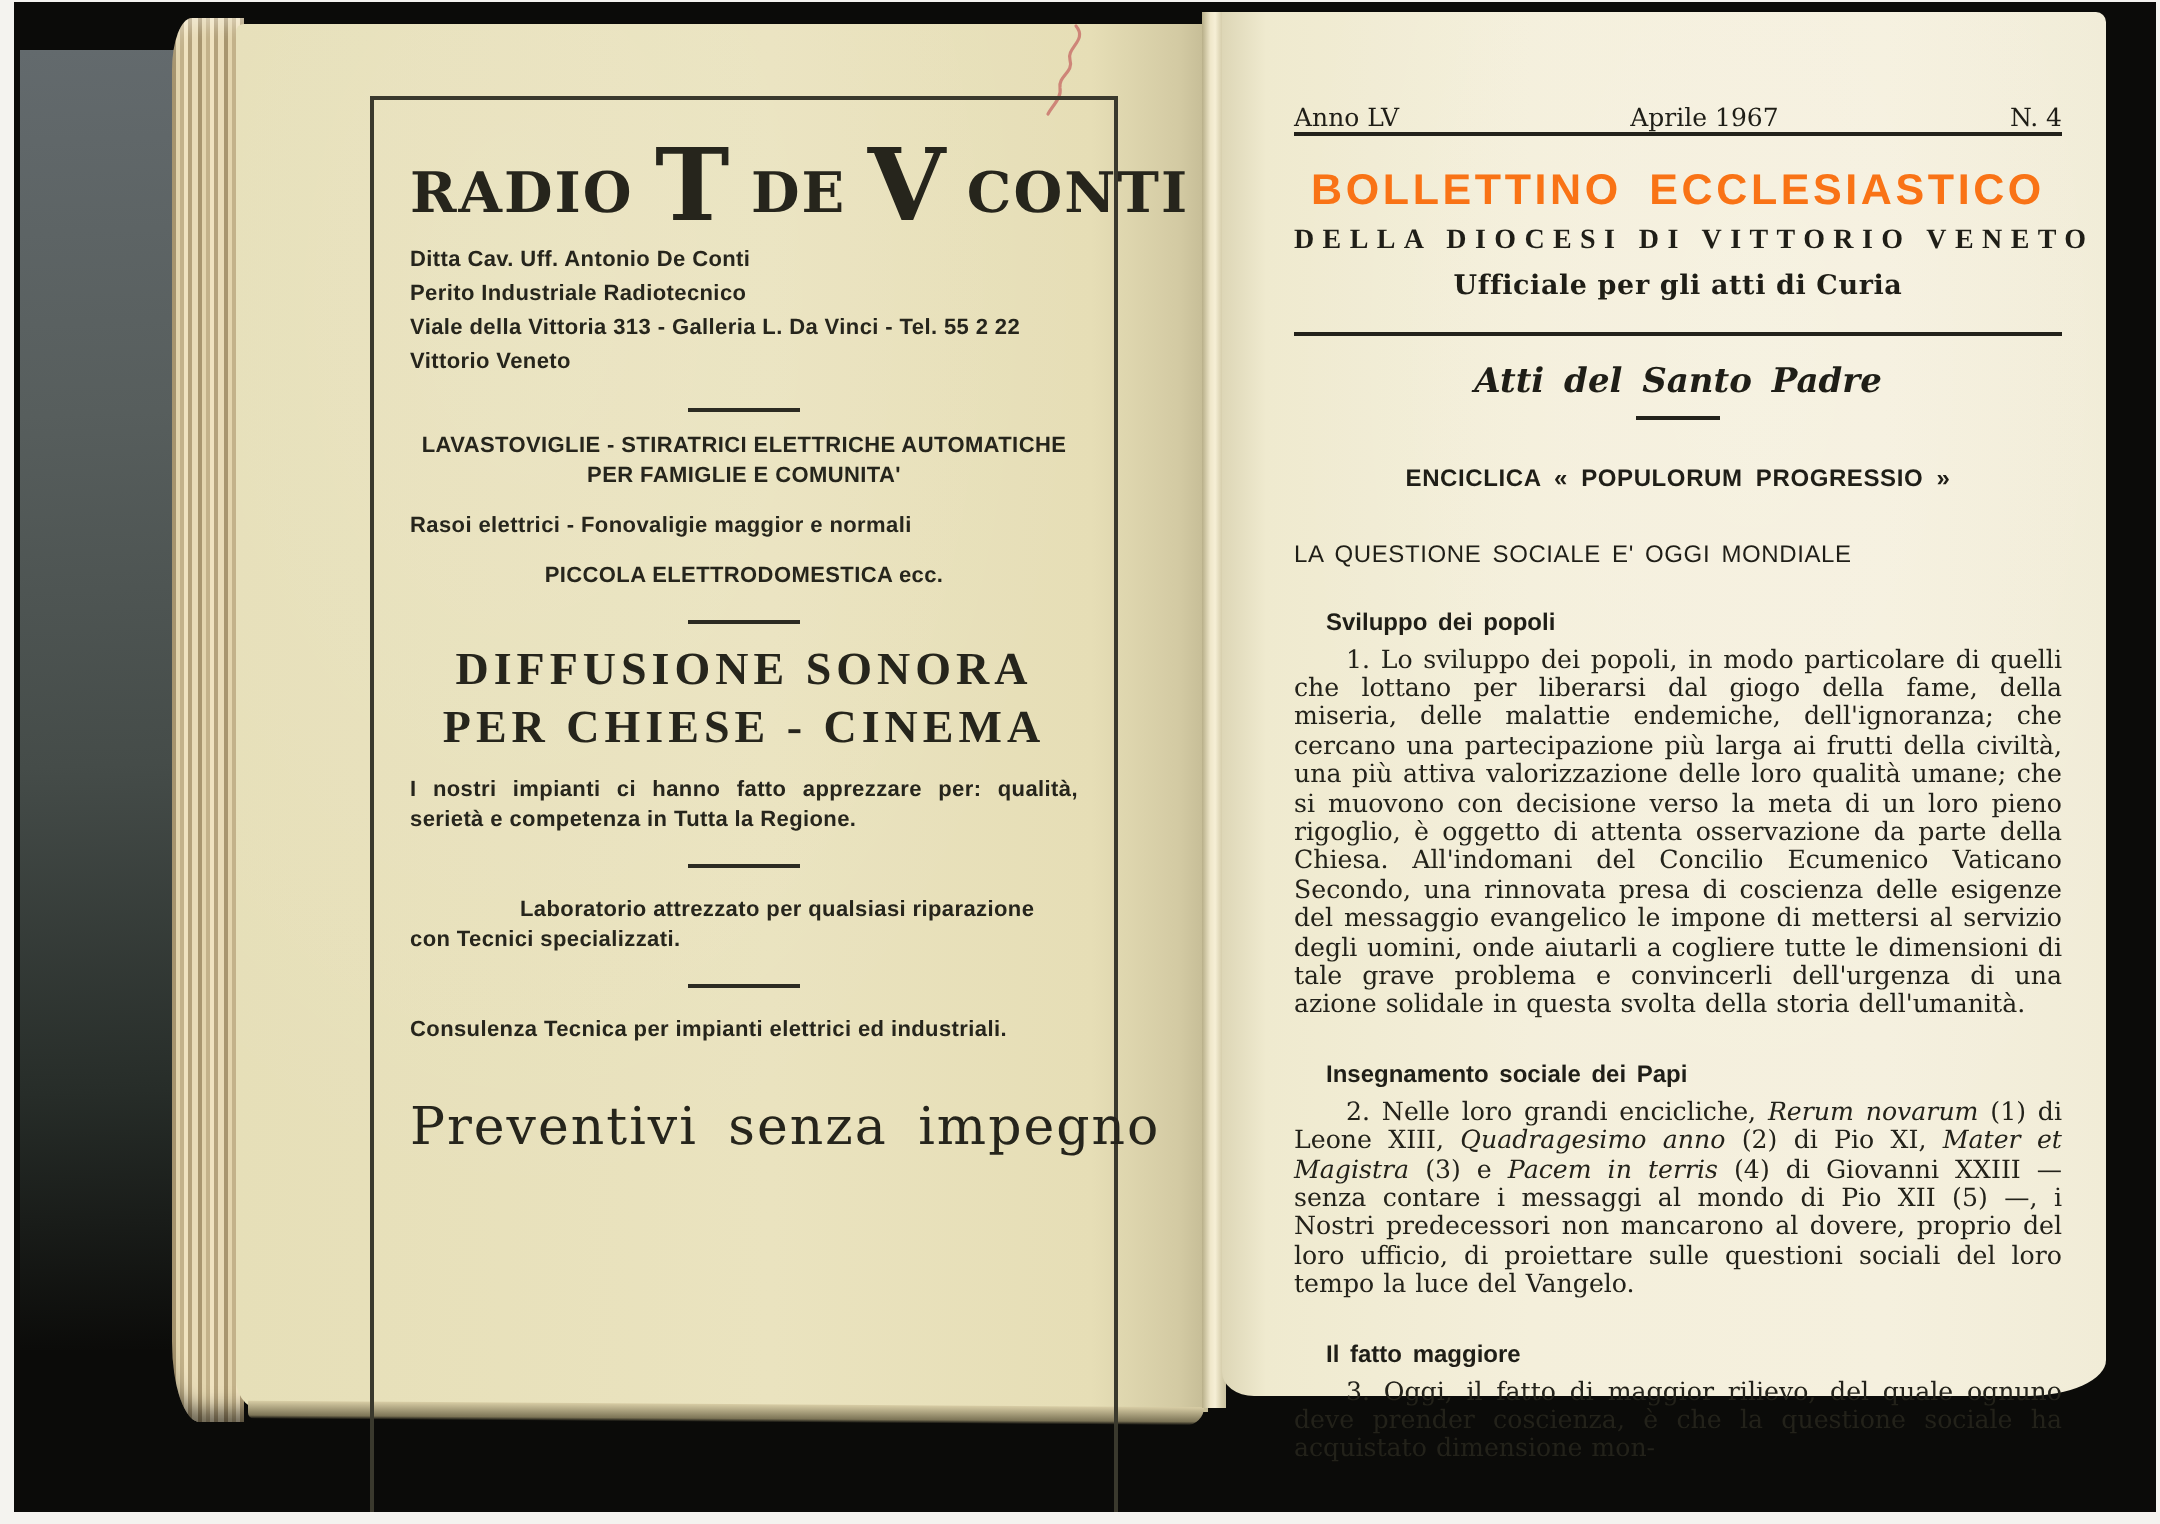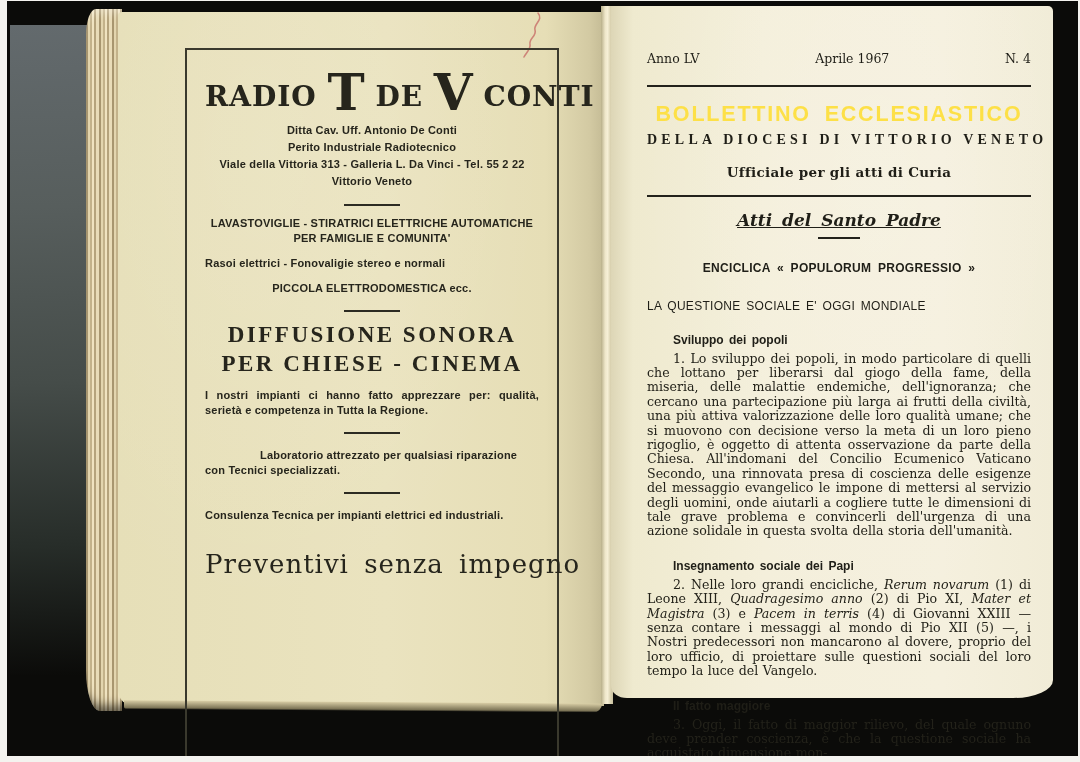--- a/index.html
+++ b/index.html
@@ -57,63 +57,63 @@
     position:absolute;left:178px;top:47px;width:374px;height:730px;
     border:2px solid #3a392d;box-sizing:border-box;
     padding:0 18px;color:#26251c;
   }
   .ad-brand{
     margin-top:26px;text-align:center;
     font-family:"DejaVu Serif", serif;font-weight:bold;
     font-size:28px;letter-spacing:1px;line-height:34px;white-space:nowrap;
   }
   .ad-brand .big{font-size:50px;vertical-align:-4px;letter-spacing:0;}
-  .ad-address{margin-top:8px;text-align:center;font-weight:bold;font-size:11px;line-height:17px;letter-spacing:.2px;}
+  .ad-address{margin-top:8px;font-weight:bold;font-size:11px;line-height:17px;letter-spacing:.2px;}
   .rule{width:56px;height:2px;background:#2c2b22;margin:14px auto 0 auto;}
   .ad-line{font-weight:bold;font-size:11px;line-height:15px;letter-spacing:.2px;}
   .lt{text-align:left;}
   .ct{text-align:center;} .mt14{margin-top:14px;} .mt10{margin-top:10px;} .mt16{margin-top:16px;}
   .ad-diffusione{
     margin-top:8px;text-align:center;font-family:"Liberation Serif", serif;
     font-weight:bold;font-size:23px;line-height:29px;letter-spacing:2.5px;white-space:nowrap;
   }
   .ad-just{text-align:justify;}
   .indent55{text-indent:55px;}
   .ad-slogan{
     margin-top:26px;text-align:center;font-family:"DejaVu Serif", serif;
     font-size:26px;letter-spacing:1px;word-spacing:6px;font-weight:500;white-space:nowrap;
   }
   
   .rp-col{position:absolute;left:640px;top:50px;width:384px;color:#1f1e17;}
   .rp-header{
     display:flex;justify-content:space-between;align-items:baseline;
     font-family:"DejaVu Serif", serif;font-size:12.5px;
-    padding-bottom:19px;border-bottom:2px solid #23221b;
+    padding-bottom:0;border-bottom:2px solid #23221b;
   }
   .rp-title{
     margin-top:15px;text-align:center;font-weight:bold;font-size:21.5px;
-    letter-spacing:1.8px;word-spacing:6px;white-space:nowrap;color:#fde047;
+    letter-spacing:1.8px;word-spacing:6px;white-space:nowrap;color:#f97316;
   }
   .rp-subtitle{
     margin-top:5px;text-align:center;font-family:"Liberation Serif", serif;font-weight:bold;
     font-size:14px;letter-spacing:4.2px;white-space:nowrap;
   }
   .rp-tagline{
-    margin-top:16px;text-align:center;font-family:"DejaVu Serif", serif;
+    margin-top:6px;text-align:center;font-family:"DejaVu Serif", serif;
     font-weight:bold;font-size:13.5px;letter-spacing:.3px;
   }
   .rp-rule{height:2px;background:#23221b;margin-top:15px;}
   .rp-section{
     margin-top:13px;text-align:center;font-family:"DejaVu Serif", serif;
-    font-weight:bold;font-style:italic;font-size:17px;word-spacing:4px;text-decoration:underline;
+    font-weight:bold;font-style:italic;font-size:17px;word-spacing:4px;
   }
   .rp-section-rule{width:42px;height:1.5px;background:#23221b;margin:7px auto 0 auto;}
   .rp-art-title{margin-top:22px;text-align:center;font-weight:bold;font-size:12px;letter-spacing:.3px;word-spacing:3px;}
   .rp-chapter{margin-top:24px;font-size:12px;letter-spacing:.3px;word-spacing:2px;}
-  .rp-sub{margin-top:20px;margin-left:26px;font-weight:bold;font-size:12px;word-spacing:2px;}
+  .rp-sub{margin-top:20px;margin-left:16px;font-weight:bold;font-size:12px;word-spacing:2px;}
   .rp-para{
     margin:5px 0 0 0;font-family:"DejaVu Serif", serif;font-size:12.6px;line-height:14.4px;
     text-align:justify;text-indent:26px;word-spacing:.5px;color:#23221a;
   }
   .it{font-style:italic;}
 </style>
 </head>
 <body>
 
 <div id="canvas">
@@ -139,21 +139,21 @@
       </div>
       <div class="ad-address">
         <div>Ditta Cav. Uff. Antonio De Conti</div>
         <div>Perito Industriale Radiotecnico</div>
         <div>Viale della Vittoria 313 - Galleria L. Da Vinci - Tel.  55 2 22</div>
         <div>Vittorio Veneto</div>
       </div>
       <div class="rule"></div>
       <div class="ad-line ct mt10">LAVASTOVIGLIE - STIRATRICI ELETTRICHE AUTOMATICHE</div>
       <div class="ad-line ct">PER FAMIGLIE E COMUNITA'</div>
-      <div class="ad-line lt mt10">Rasoi elettrici - Fonovaligie stereo e normali</div>
+      <div class="ad-line lt mt10">Rasoi elettrici - Fonovaligie maggior e normali</div>
       <div class="ad-line ct mt10">PICCOLA ELETTRODOMESTICA ecc.</div>
       <div class="rule"></div>
       <div class="ad-diffusione">DIFFUSIONE  SONORA</div>
       <div class="ad-diffusione" style="margin-top:0;">PER CHIESE - CINEMA</div>
       <div class="ad-line lt ad-just mt10">I nostri impianti ci hanno fatto apprezzare per: qualità, serietà e competenza in Tutta la Regione.</div>
       <div class="rule"></div>
       <div class="ad-line lt indent55 mt14">Laboratorio attrezzato per qualsiasi riparazione con Tecnici specializzati.</div>
       <div class="rule"></div>
       <div class="ad-line lt mt14">Consulenza Tecnica per impianti elettrici ed industriali.</div>
       <div class="ad-slogan">Preventivi senza impegno</div>

